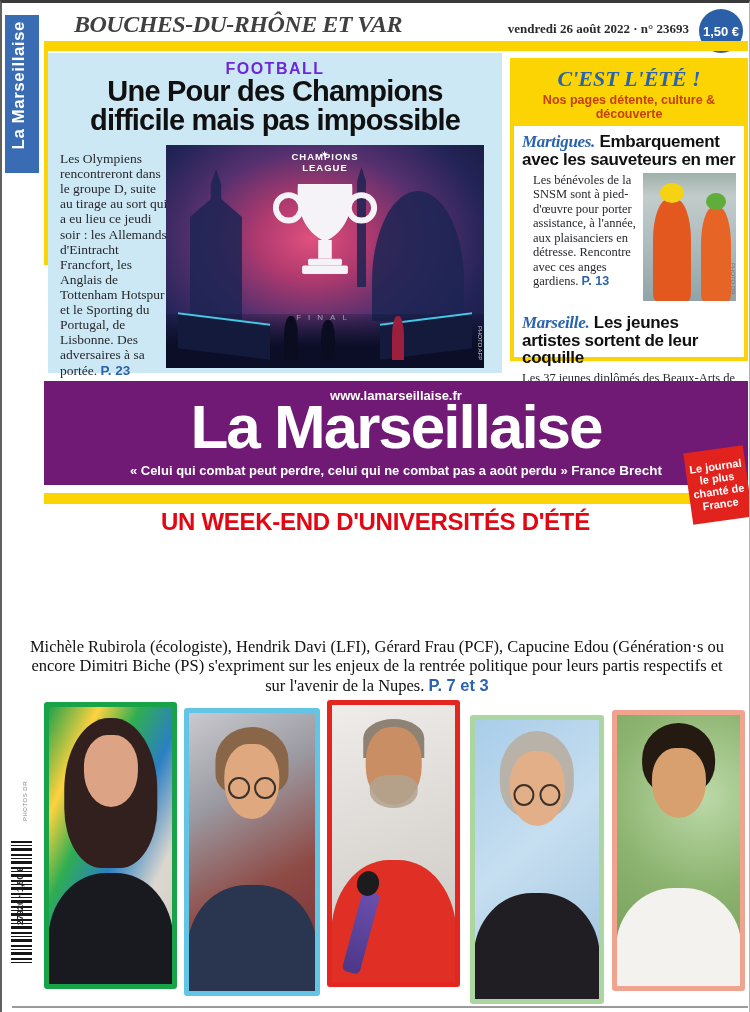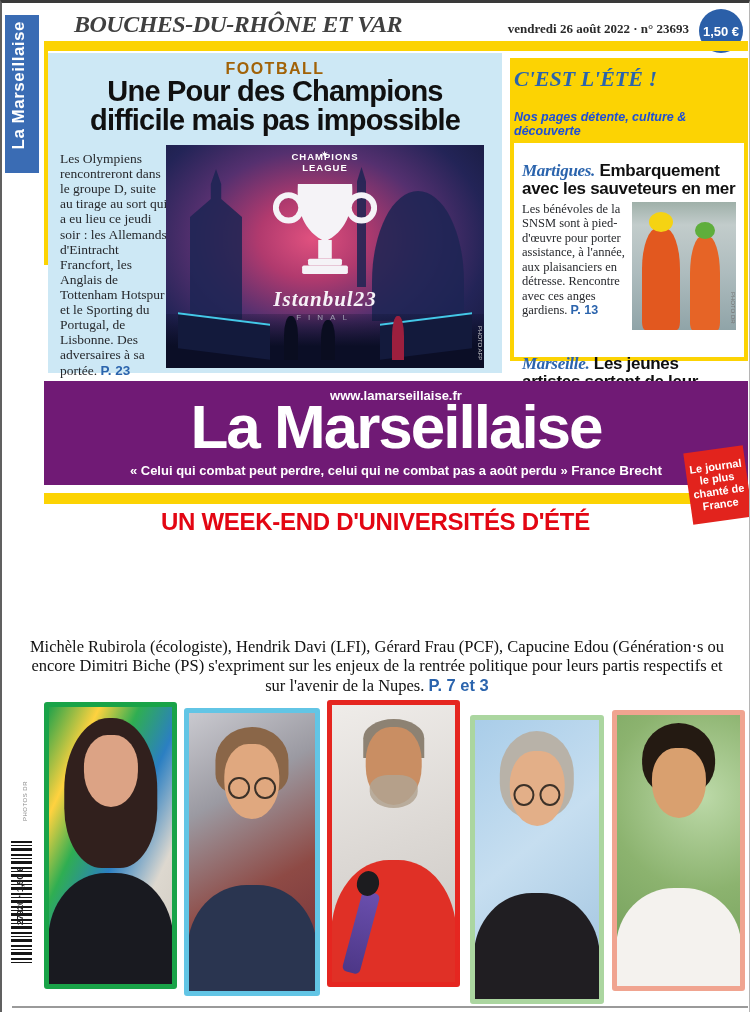--- a/index.html
+++ b/index.html
@@ -21,21 +21,21 @@
   .dateline{position:absolute;right:60px;top:18px;font-family:"Liberation Serif",serif;font-weight:bold;
         font-size:13px;color:#2b2b2b;}
   .price-circle{position:absolute;right:6px;top:6px;width:44px;height:44px;border-radius:50%;background:#2b5fa8;
         color:#fff;font-weight:bold;font-size:13px;display:flex;align-items:center;justify-content:center;}
   .yellow-rule{position:absolute;background:#fcd303;}
   .rule-top{left:42px;top:38px;width:704px;height:10px;}
   .rule-left-edge{left:42px;top:48px;width:4px;height:214px;}
   .rule-masthead{left:42px;top:490px;width:704px;height:11px;}
   
   .football{position:absolute;left:46px;top:50px;width:454px;height:320px;background:#cde8f5;}
-  .f-kicker{position:absolute;top:7px;width:100%;text-align:center;color:#a16207;font-weight:bold;
+  .f-kicker{position:absolute;top:7px;width:100%;text-align:center;color:#6d28d9;font-weight:bold;
         font-size:16px;letter-spacing:1.5px;}
   .f-headline{position:absolute;top:24px;left:0;width:100%;margin:0;text-align:center;color:#101010;
         font-size:29px;line-height:1.0;letter-spacing:-.8px;font-weight:bold;}
   .f-body{position:absolute;left:6px;top:92px;width:110px;margin:6px;font-family:"Liberation Serif",serif;
         font-size:13.5px;line-height:1.12;color:#26282c;}
   .pref{color:#2b64ad;font-family:"Liberation Sans",sans-serif;font-weight:bold;font-style:normal;}
   
   .ucl-photo{position:absolute;left:118px;top:92px;width:318px;height:223px;overflow:hidden;
         background:radial-gradient(ellipse at 46% 42%,#e0517f 0%,#b13a6e 22%,#55306f 48%,#232457 72%,#141838 100%);}
   .ucl-tower{position:absolute;left:24px;top:24px;width:52px;height:150px;background:#1c2453;opacity:.85;
@@ -57,28 +57,28 @@
         color:#fff;font-weight:bold;font-size:9.5px;line-height:1.15;letter-spacing:1px;}
   .ucl-star{position:absolute;top:-2px;left:50%;transform:translateX(-50%);color:#fff;font-size:8px;}
   .ucl-trophy{position:absolute;top:34px;left:50%;transform:translateX(-50%);}
   .ucl-ist{position:absolute;top:142px;width:100%;text-align:center;color:#f6f2f7;
         font-family:"Liberation Serif",serif;font-style:italic;font-weight:bold;font-size:21px;letter-spacing:1px;}
   .ucl-final{position:absolute;top:168px;width:100%;text-align:center;color:#e5dff0;font-size:8px;letter-spacing:7px;}
   .photo-credit{position:absolute;right:1px;bottom:8px;writing-mode:vertical-rl;font-size:6px;color:#ddd;opacity:.9;}
   
   .summer{position:absolute;left:508px;top:55px;width:238px;height:303px;background:#fff;
         border:4px solid #fcd303;box-sizing:border-box;}
-  .s-head{background:#fcd303;text-align:left;padding:4px 0 5px;}
+  .s-head{background:#fcd303;text-align:center;padding:4px 0 5px;}
   .s-title{color:#2b64ad;font-family:"Liberation Serif",serif;font-style:italic;font-weight:bold;font-size:22px;}
-  .s-sub{color:#1d4ed8;font-weight:bold;font-size:12.5px;margin-top:18px;font-style:italic;}
+  .s-sub{color:#c2410c;font-weight:bold;font-size:12.5px;margin-top:1px;}
   .s-item{padding:7px 8px 0;}
-  .s-item h3{margin:12px 0 4px;font-size:17px;line-height:1.05;color:#101010;letter-spacing:-.3px;}
+  .s-item h3{margin:0 0 4px;font-size:17px;line-height:1.05;color:#101010;letter-spacing:-.3px;}
   .s-item h3 em{color:#2b64ad;font-family:"Liberation Serif",serif;font-weight:bold;}
   .s-item p{margin:0;font-family:"Liberation Serif",serif;font-size:12.5px;line-height:1.16;color:#26282c;}
-  .s-row{display:flex;gap:6px;}
+  .s-row{display:flex;gap:6px;margin-left:11px;}
   .s-row p{width:104px;flex:0 0 auto;}
   .sea-photo{position:relative;flex:1;height:128px;overflow:hidden;
         background:linear-gradient(180deg,#9fb0a9 0%,#c2cccb 18%,#aebcbe 55%,#90a4a8 100%);}
   .rescuer{position:absolute;border-radius:40% 40% 8% 8%;}
   .rescuer-l{left:10px;top:26px;width:38px;height:102px;background:#e2581f;}
   .rescuer-r{left:58px;top:34px;width:30px;height:94px;background:#e66426;}
   .helmet{position:absolute;left:50%;transform:translateX(-50%);border-radius:50%;}
   .helmet-l{top:-16px;width:24px;height:20px;background:#f5d313;}
   .helmet-r{top:-14px;width:20px;height:17px;background:#5fae3c;}
   .sea-credit{position:absolute;right:0;bottom:6px;writing-mode:vertical-rl;font-size:6px;color:#777;}
@@ -178,21 +178,20 @@
         <span>CHAMPIONS LEAGUE</span>
       </div>
       <svg class="ucl-trophy" width="104" height="100" viewBox="0 0 120 118">
         <circle cx="17" cy="34" r="15" fill="none" stroke="#f5f3f7" stroke-width="7"></circle>
         <circle cx="103" cy="34" r="15" fill="none" stroke="#f5f3f7" stroke-width="7"></circle>
         <path d="M28 6 h64 c2 34 -8 56 -32 68 c-24 -12 -34 -34 -32 -68 z" fill="#f5f3f7"></path>
         <rect x="52" y="72" width="16" height="22" fill="#f5f3f7"></rect>
         <rect x="40" y="94" width="40" height="8" rx="2" fill="#f5f3f7"></rect>
         <rect x="33" y="102" width="54" height="10" rx="2" fill="#f5f3f7"></rect>
       </svg>
-      <div class="ucl-ist">Istanbul23</div>
       <div class="ucl-final">FINAL</div>
       <div class="ucl-stage"></div>
       <div class="ucl-desk desk-l"></div>
       <div class="ucl-desk desk-r"></div>
       <div class="ucl-person person-1"></div>
       <div class="ucl-person person-2"></div>
       <div class="ucl-person person-3"></div>
       <div class="photo-credit">PHOTO AFP</div>
     </div>
   </section>

